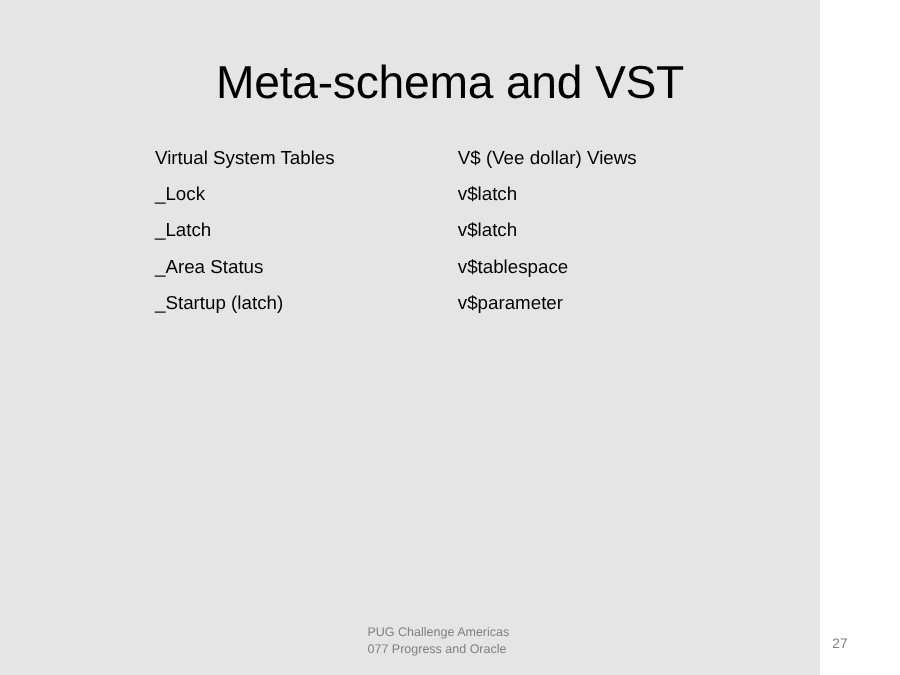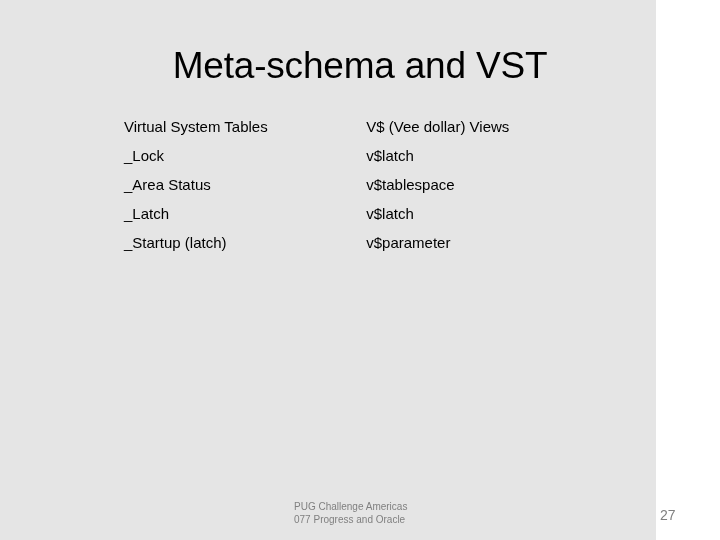--- a/index.html
+++ b/index.html
@@ -83,21 +83,22 @@
   }
   .footer-note .fline {
     display: block;
   }
 
   .page-number {
     position: absolute;
     left: 660px;
     top: 508px;
     width: 24px;
-    font-size: 14px;
+    text-align: center;
+    font-size: 11px;
     line-height: 14px;
     color: #808080;
     font-weight: 400;
   }
 </style>
 </head>
 <body>
 
 <div class="slide">
 
@@ -107,26 +108,26 @@
     <tbody>
       <tr>
         <td class="col-left">Virtual System Tables</td>
         <td class="col-right">V$ (Vee dollar) Views</td>
       </tr>
       <tr>
         <td class="col-left">_Lock</td>
         <td class="col-right">v$latch</td>
       </tr>
       <tr>
+        <td class="col-left">_Latch</td>
+        <td class="col-right">v$latch</td>
+      </tr>
+      <tr>
         <td class="col-left">_Area Status</td>
         <td class="col-right">v$tablespace</td>
-      </tr>
-      <tr>
-        <td class="col-left">_Latch</td>
-        <td class="col-right">v$latch</td>
       </tr>
       <tr>
         <td class="col-left">_Startup (latch)</td>
         <td class="col-right">v$parameter</td>
       </tr>
     </tbody>
   </table>
 
   <div class="footer-note">
     <span class="fline">PUG Challenge Americas</span>

